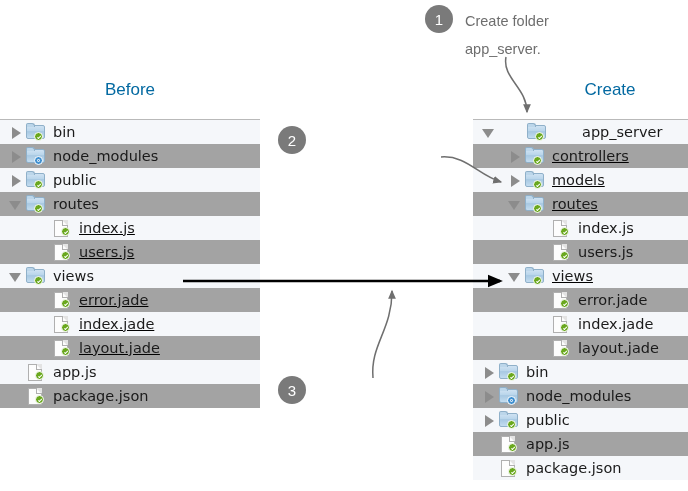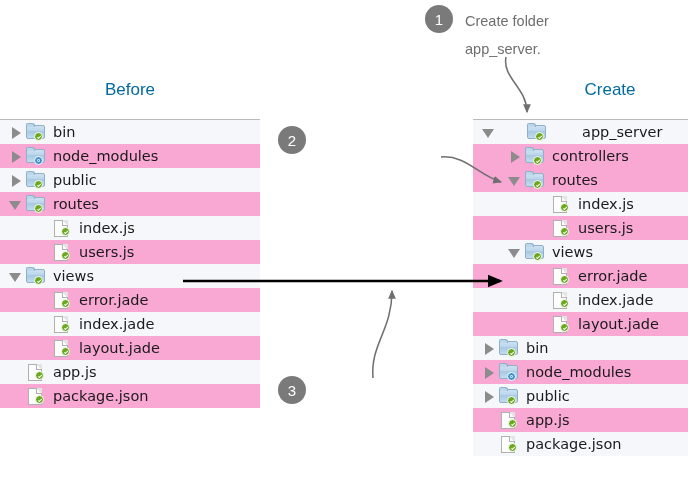--- a/index.html
+++ b/index.html
@@ -40,21 +40,21 @@
     background: #ffffff;
   }
   #panel-before { left: 0px;   top: 119px; width: 260px; }
   #panel-after  { left: 473px; top: 119px; width: 215px; }
 
   .row {
     position: relative;
     height: 24px;
     display: flex;
     align-items: center;
-    background: #f9a8d4;
+    background: #a3a3a3;
     box-sizing: border-box;
   }
   .row.alt { background: #f5f7fa; }
 
   .twisty {
     width: 11px;
     height: 11px;
     flex: 0 0 11px;
     position: relative;
     margin-right: 5px;
@@ -171,21 +171,21 @@
   .label {
     font-family: "DejaVu Sans", sans-serif;
     font-size: 14.5px;
     color: #1a1a1a;
     white-space: nowrap;
     line-height: 1;
   }
 
   
   .ind0 { padding-left: 10px; }
-  .ind1 { padding-left: 36px; }
+  .ind1 { padding-left: 36px; text-decoration: underline; }
   .ind2 { padding-left: 62px; }
 
   
   .callout {
     position: absolute;
     display: flex;
     align-items: flex-start;
   }
   .step-badge {
     width: 28px;
@@ -365,20 +365,30 @@
       <div class="row">
         <div class="ind1" style="display: flex; align-items: center;">
           <span class="twisty closed"></span>
           <span class="icon">
             <span class="folder-ic"></span>
             <span class="badge"></span>
           </span>
           <span class="label">controllers</span>
         </div>
       </div>
+      <div class="row alt">
+        <div class="ind1" style="display: flex; align-items: center;">
+          <span class="twisty closed"></span>
+          <span class="icon">
+            <span class="folder-ic"></span>
+            <span class="badge"></span>
+          </span>
+          <span class="label">models</span>
+        </div>
+      </div>
       <div class="row">
         <div class="ind1" style="display: flex; align-items: center;">
           <span class="twisty open"></span>
           <span class="icon">
             <span class="folder-ic"></span>
             <span class="badge"></span>
           </span>
           <span class="label">routes</span>
         </div>
       </div>

